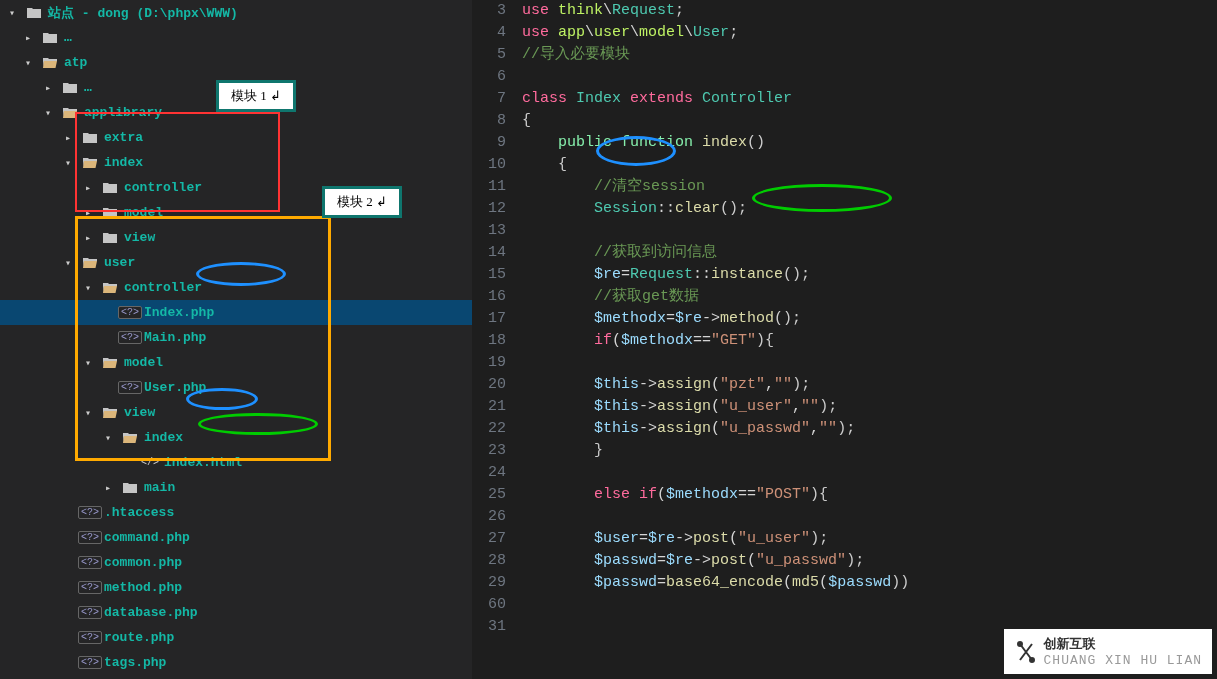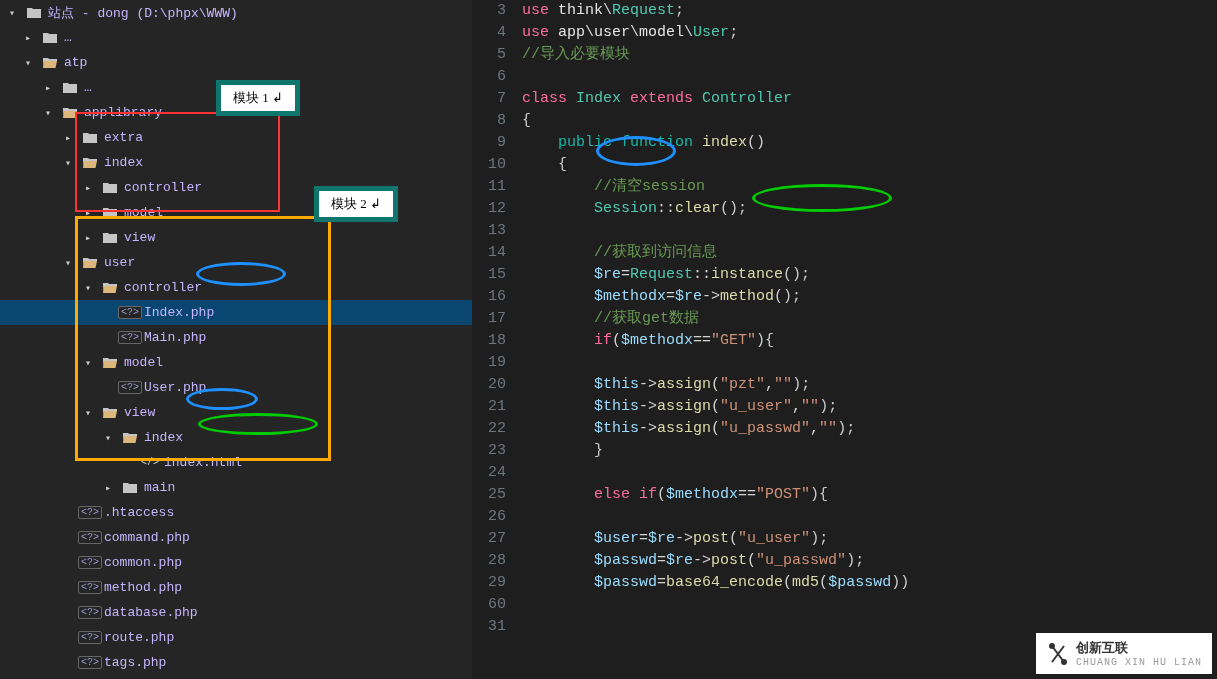--- a/index.html
+++ b/index.html
@@ -10,57 +10,57 @@
     .sidebar::-webkit-scrollbar-thumb { background: #424242; }
     
     .tree-item { display: flex; align-items: center; height: 25px; padding-left: 0; cursor: pointer; white-space: nowrap; font-size: 13px; color: #cccccc; }
     .tree-item.selected { background: #094771; }
     
     .chevron { width: 16px; height: 16px; display: inline-flex; align-items: center; justify-content: center; color: #cccccc; font-size: 10px; }
     .folder-icon, .file-icon { width: 16px; height: 16px; display: inline-flex; align-items: center; justify-content: center; margin: 0 6px; }
     .folder-icon svg { width: 16px; height: 16px; }
     .php-icon { color: #9999cc; font-size: 10px; background: #252526; border: 1px solid #666; padding: 0 2px; border-radius: 2px; }
     .html-icon { color: #cccccc; font-size: 10px; }
-    .label { color: #c4b5fd; }
+    .label { color: #14b8a6; font-weight: bold; }
     
     .indent-0 { padding-left: 4px; }
     .indent-1 { padding-left: 20px; }
     .indent-2 { padding-left: 40px; }
     .indent-3 { padding-left: 60px; }
     .indent-4 { padding-left: 80px; }
     .indent-5 { padding-left: 100px; }
     .indent-6 { padding-left: 120px; }
     
     .annotation-box-red { position: absolute; border: 2px solid #ff3333; pointer-events: none; z-index: 5; }
     .annotation-box-yellow { position: absolute; border: 3px solid #ffaa00; pointer-events: none; z-index: 5; }
-    .annotation-label { position: absolute; background: white; color: black; border: 5px solid #0f766e; padding: 4px 12px; font-size: 13px; z-index: 10; font-family: 'SimSun', serif; }
+    .annotation-label { position: absolute; background: white; color: black; border: 3px solid #0f766e; padding: 4px 12px; font-size: 13px; z-index: 10; font-family: 'SimSun', serif; }
     .oval-blue { position: absolute; border: 3px solid #1e90ff; border-radius: 50%; pointer-events: none; z-index: 8; }
     .oval-green { position: absolute; border: 3px solid #00cc00; border-radius: 50%; pointer-events: none; z-index: 8; }
     
     .editor { flex: 1; background: #1e1e1e; height: 100%; overflow: hidden; position: relative; }
     .code-area { display: flex; font-size: 15px; line-height: 22px; }
     .gutter { width: 50px; text-align: right; color: #6e7681; padding-right: 16px; user-select: none; }
     .gutter-line { height: 22px; }
     .code-lines { flex: 1; }
     .code-line { height: 22px; white-space: pre; }
     
     .c-keyword { color: #ff6b9d; }
-    .c-keyword2 { color: #14b8a6; }
+    .c-keyword2 { color: #86efac; }
     .c-func { color: #dcdcaa; }
     .c-string { color: #ce9178; }
     .c-comment { color: #6a9955; }
     .c-class { color: #4ec9b0; }
     .c-var { color: #9cdcfe; }
     .c-punct { color: #d4d4d4; }
     .c-op { color: #d4d4d4; }
-    .c-ns { color: #e5e5e5; }
+    .c-ns { color: #bef264; }
     
     .watermark { position: absolute; bottom: 5px; right: 5px; background: white; color: #333; padding: 6px 10px; display: flex; align-items: center; gap: 6px; font-size: 13px; z-index: 20; font-family: 'Microsoft YaHei', sans-serif; }
     .watermark-logo { width: 24px; height: 24px; }
-    .watermark-sub { font-size: 10px; color: #999; display: block; letter-spacing: 1px; }
+    .watermark-sub { font-size: 13px; color: #999; display: block; letter-spacing: 1px; }
   </style>
 </head>
 <body>
 
 <div class="sidebar">
   <div class="tree-item indent-0">
     <span class="chevron">▾</span>
     <span class="folder-icon">
       <svg viewBox="0 0 16 16" fill="#c5c5c5">
           <path d="M1 3h5l1 1h8v9H1z"></path>
@@ -289,21 +289,21 @@
         </span>
         <span class="label">tags.php</span>
       </div>
       <div class="tree-item indent-2"></div>
     </div>
 
   <div class="annotation-box-red" style="top:112px; left:75px; width:205px; height:100px;"></div>
   <div class="annotation-label" style="top:80px; left:216px;">模块 1 ↲</div>
 
   <div class="annotation-box-yellow" style="top:216px; left:75px; width:256px; height:245px;"></div>
-  <div class="annotation-label" style="top:186px; left:314px;">模块 2 ↲</div>
+  <div class="annotation-label" style="top:186px; left:322px;">模块 2 ↲</div>
 
   <div class="oval-blue" style="top:262px; left:196px; width:90px; height:24px;"></div>
   <div class="oval-blue" style="top:388px; left:186px; width:72px; height:22px;"></div>
   <div class="oval-green" style="top:413px; left:198px; width:120px; height:22px;"></div>
 </div>
 
 <div class="editor">
   <div class="code-area">
     <div class="gutter" id="gutter">
         <div class="gutter-line">3</div>
@@ -343,22 +343,22 @@
         <div class="code-line"></div>
         <div class="code-line"><span class="c-keyword">class </span><span class="c-class">Index</span><span class="c-keyword"> extends </span><span class="c-class">Controller</span></div>
         <div class="code-line"><span>{</span></div>
         <div class="code-line"><span>    </span><span class="c-keyword2">public </span><span class="c-keyword2">function </span><span class="c-func">index</span><span>()</span></div>
         <div class="code-line"><span>    {</span></div>
         <div class="code-line"><span>        </span><span class="c-comment">//清空session</span></div>
         <div class="code-line"><span>        </span><span class="c-class">Session</span><span class="c-punct">::</span><span class="c-func">clear</span><span>();</span></div>
         <div class="code-line"></div>
         <div class="code-line"><span>        </span><span class="c-comment">//获取到访问信息</span></div>
         <div class="code-line"><span>        </span><span class="c-var">$re</span><span class="c-op">=</span><span class="c-class">Request</span><span class="c-punct">::</span><span class="c-func">instance</span><span>();</span></div>
+        <div class="code-line"><span>        </span><span class="c-comment">//获取get数据</span></div>
         <div class="code-line"><span>        </span><span class="c-var">$methodx</span><span class="c-op">=</span><span class="c-var">$re</span><span class="c-op">-&gt;</span><span class="c-func">method</span><span>();</span></div>
-        <div class="code-line"><span>        </span><span class="c-comment">//获取get数据</span></div>
         <div class="code-line"><span>        </span><span class="c-keyword">if</span><span class="c-punct">(</span><span class="c-var">$methodx</span><span class="c-op">==</span><span class="c-string">"GET"</span><span>){</span></div>
         <div class="code-line"></div>
         <div class="code-line"><span>        </span><span class="c-var">$this</span><span class="c-op">-&gt;</span><span class="c-func">assign</span><span class="c-punct">(</span><span class="c-string">"pzt"</span><span class="c-punct">,</span><span class="c-string">""</span><span>);</span></div>
         <div class="code-line"><span>        </span><span class="c-var">$this</span><span class="c-op">-&gt;</span><span class="c-func">assign</span><span class="c-punct">(</span><span class="c-string">"u_user"</span><span class="c-punct">,</span><span class="c-string">""</span><span>);</span></div>
         <div class="code-line"><span>        </span><span class="c-var">$this</span><span class="c-op">-&gt;</span><span class="c-func">assign</span><span class="c-punct">(</span><span class="c-string">"u_passwd"</span><span class="c-punct">,</span><span class="c-string">""</span><span>);</span></div>
         <div class="code-line"><span>        }</span></div>
         <div class="code-line"></div>
         <div class="code-line"><span>        </span><span class="c-keyword">else if</span><span class="c-punct">(</span><span class="c-var">$methodx</span><span class="c-op">==</span><span class="c-string">"POST"</span><span>){</span></div>
         <div class="code-line"></div>
         <div class="code-line"><span>        </span><span class="c-var">$user</span><span class="c-op">=</span><span class="c-var">$re</span><span class="c-op">-&gt;</span><span class="c-func">post</span><span class="c-punct">(</span><span class="c-string">"u_user"</span><span>);</span></div>

